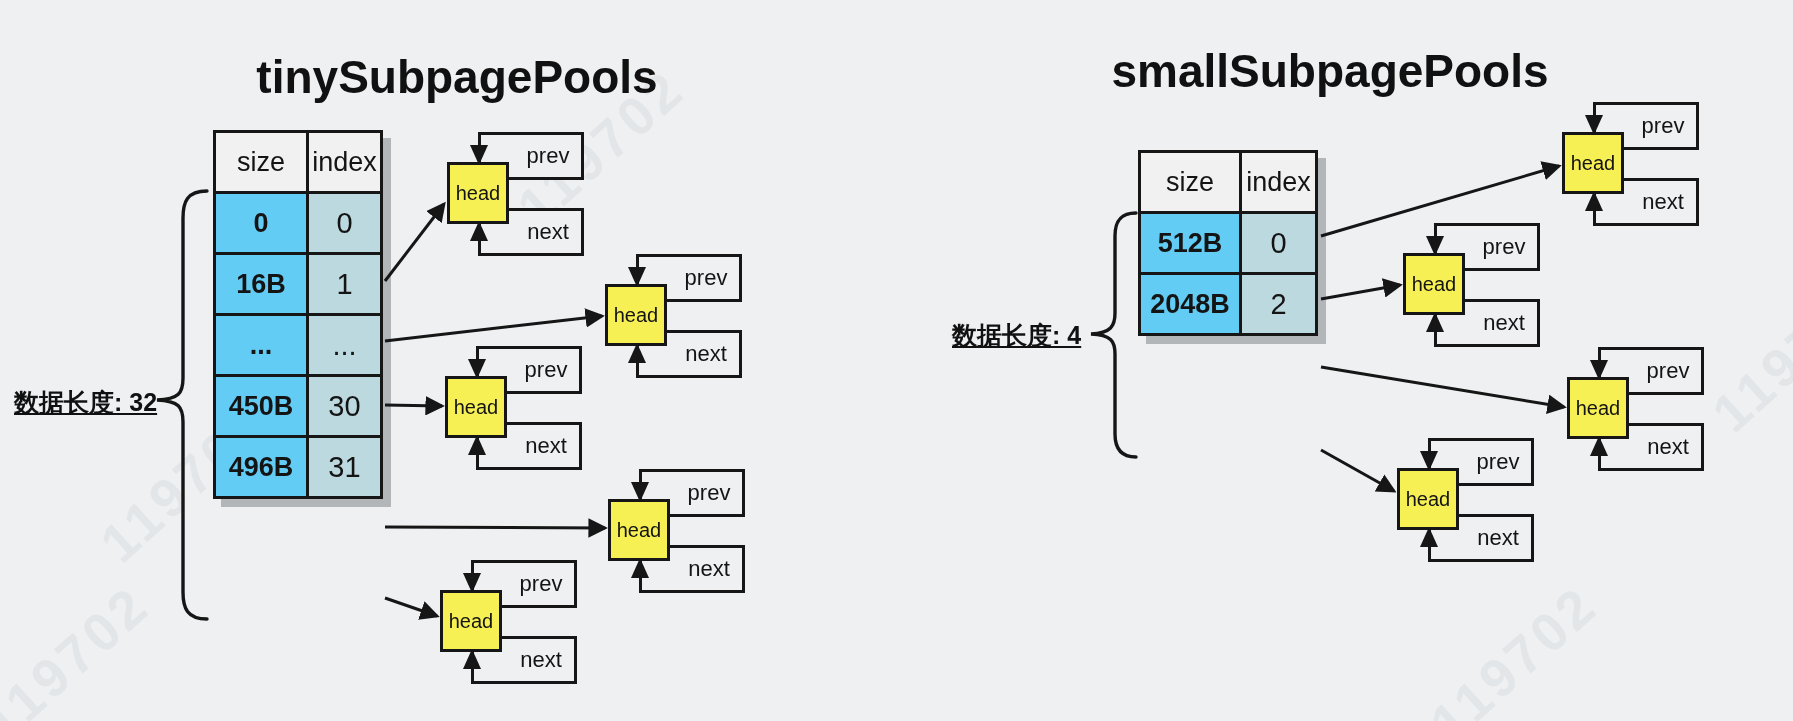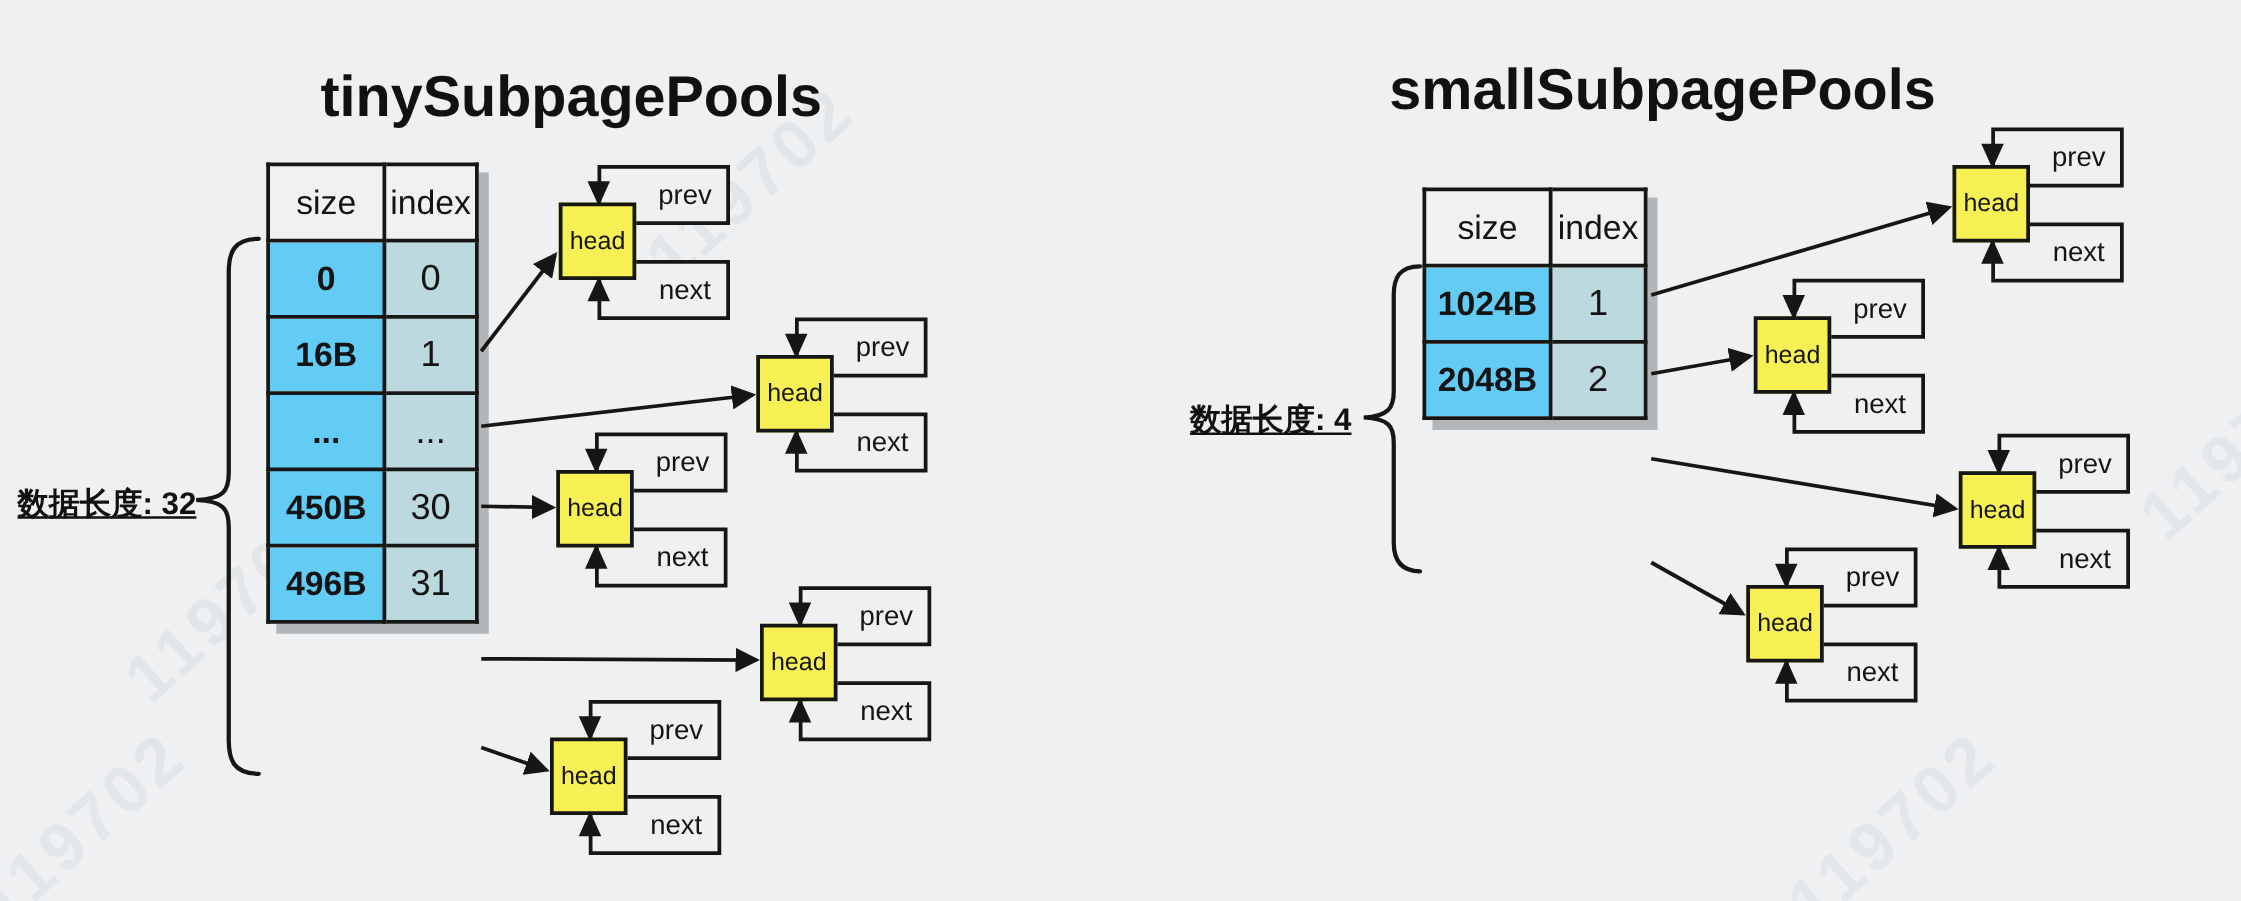--- a/index.html
+++ b/index.html
@@ -102,22 +102,22 @@
   </tbody>
     </table>
 
   <table class="dtable" style="left:1138px;top:150px">
     <tbody>
         <tr>
       <th style="width:98px">size</th>
       <th style="width:73px">index</th>
     </tr>
     <tr>
-      <td class="size">1024B</td>
-      <td class="idx">1</td>
+      <td class="size">512B</td>
+      <td class="idx">0</td>
     </tr>
     <tr>
       <td class="size">2048B</td>
       <td class="idx">2</td>
     </tr>
   </tbody>
     </table>
 
   <div class="node" style="left:447px;top:162px">
     <div class="pn prev">

